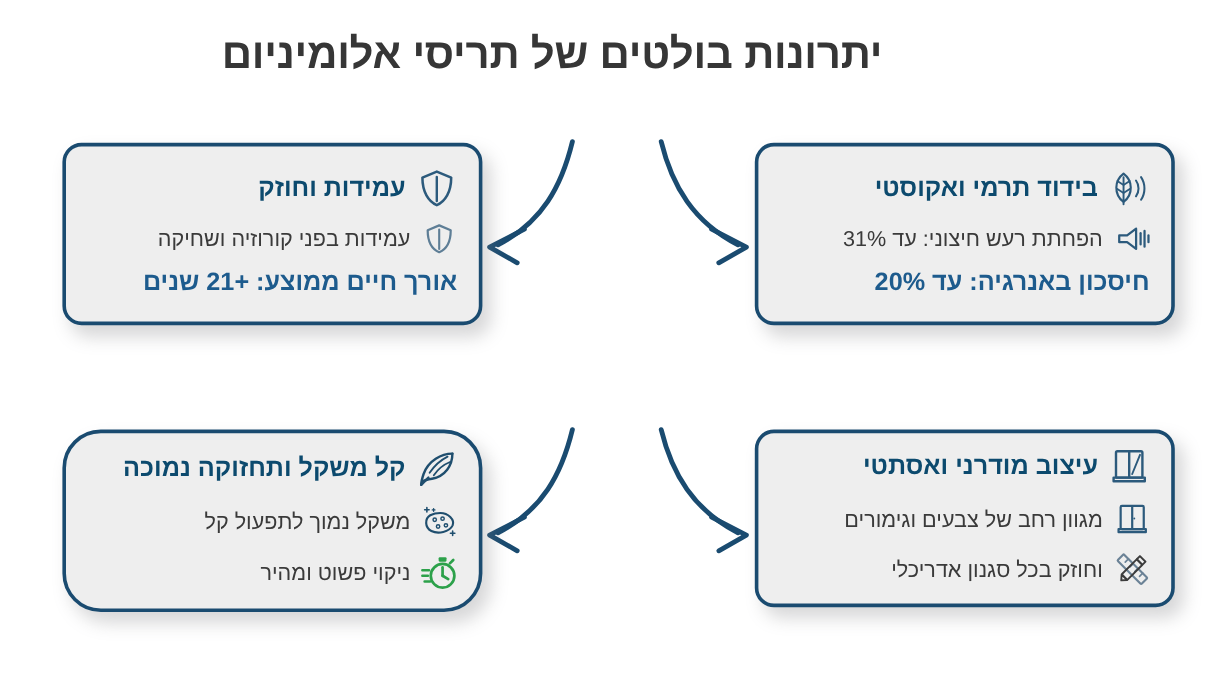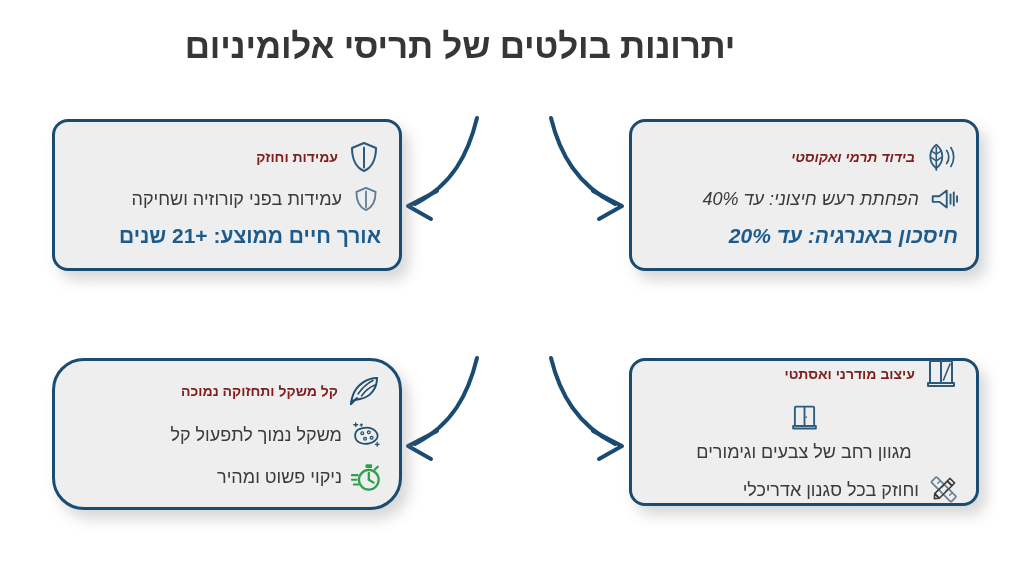--- a/index.html
+++ b/index.html
@@ -46,41 +46,41 @@
     border-radius: 16px;
     box-shadow: 7px 9px 14px rgba(130, 130, 135, 0.32);
     direction: rtl;
     display: flex;
     flex-direction: column;
     justify-content: center;
     padding: 6px 18px 8px 18px;
   }
 
   .card-tl { left: 52px;  top: 119px; width: 350px; height: 152px; }
-  .card-tr { left: 629px; top: 119px; width: 350px; height: 152px; font-style: italic; }
+  .card-tr { left: 629px; top: 119px; width: 350px; height: 152px; }
   .card-bl { left: 52px;  top: 358px; width: 350px; height: 152px; border-radius: 32px; }
   .card-br { left: 629px; top: 358px; width: 350px; height: 148px; }
 
   .row {
     display: flex;
     flex-direction: row;
     align-items: center;
     justify-content: flex-start;
     gap: 9px;
     line-height: 1.15;
   }
 
   .card-tl .row, .card-tr .row, .card-bl .row, .card-br .row {
     justify-content: flex-start;
   }
 
   .row-head {
-    font-size: 14px;
+    font-size: 21px;
     font-weight: bold;
-    color: #7f1d1d;
+    color: #0c4a6e;
     white-space: nowrap;
   }
   .row-sub {
     font-size: 18px;
     font-weight: normal;
     color: #3a3a3a;
     white-space: nowrap;
   }
   .row-hi {
     font-size: 21px;
@@ -90,21 +90,21 @@
   }
 
   
   .card-tl .row:nth-child(1) { margin-bottom: 10px; }
   .card-tl .row:nth-child(2) { margin-bottom: 10px; }
   .card-tr .row:nth-child(1) { margin-bottom: 10px; }
   .card-tr .row:nth-child(2) { margin-bottom: 10px; }
   .card-bl .row:nth-child(1) { margin-bottom: 12px; }
   .card-bl .row:nth-child(2) { margin-bottom: 12px; }
   .card-br .row:nth-child(1) { margin-bottom: 12px; }
-  .card-br .row:nth-child(2) { margin-bottom: 12px; flex-direction: column; }
+  .card-br .row:nth-child(2) { margin-bottom: 12px; }
 
   .ico {
     flex: 0 0 auto;
     display: inline-flex;
     align-items: center;
     justify-content: center;
     width: 34px;
     height: 34px;
   }
   .ico.sm { width: 30px; height: 30px; }
@@ -191,21 +191,21 @@
 
     <div class="row">
       <span class="ico sm">
         <svg width="30" height="24" viewBox="0 0 32 24">
           <path d="M20 3 L12 9 L5 9 L5 15 L12 15 L20 21 Z" fill="none" stroke="#2c5a7c" stroke-width="2" stroke-linejoin="round"></path>
           <path d="M24 7 L24 17" stroke="#2c5a7c" stroke-width="2" stroke-linecap="round"></path>
           <path d="M27.5 5 L27.5 19" stroke="#2c5a7c" stroke-width="2" stroke-linecap="round"></path>
           <path d="M31 9 L31 15" stroke="#2c5a7c" stroke-width="2" stroke-linecap="round"></path>
         </svg>
       </span>
-      <span class="row-sub">הפחתת רעש חיצוני: עד 40%</span>
+      <span class="row-sub">הפחתת רעש חיצוני: עד 31%</span>
     </div>
 
     <div class="row">
       <span class="row-hi">חיסכון באנרגיה: עד 20%</span>
     </div>
   </div>
 
   <div class="card card-bl">
 
     <div class="row">

